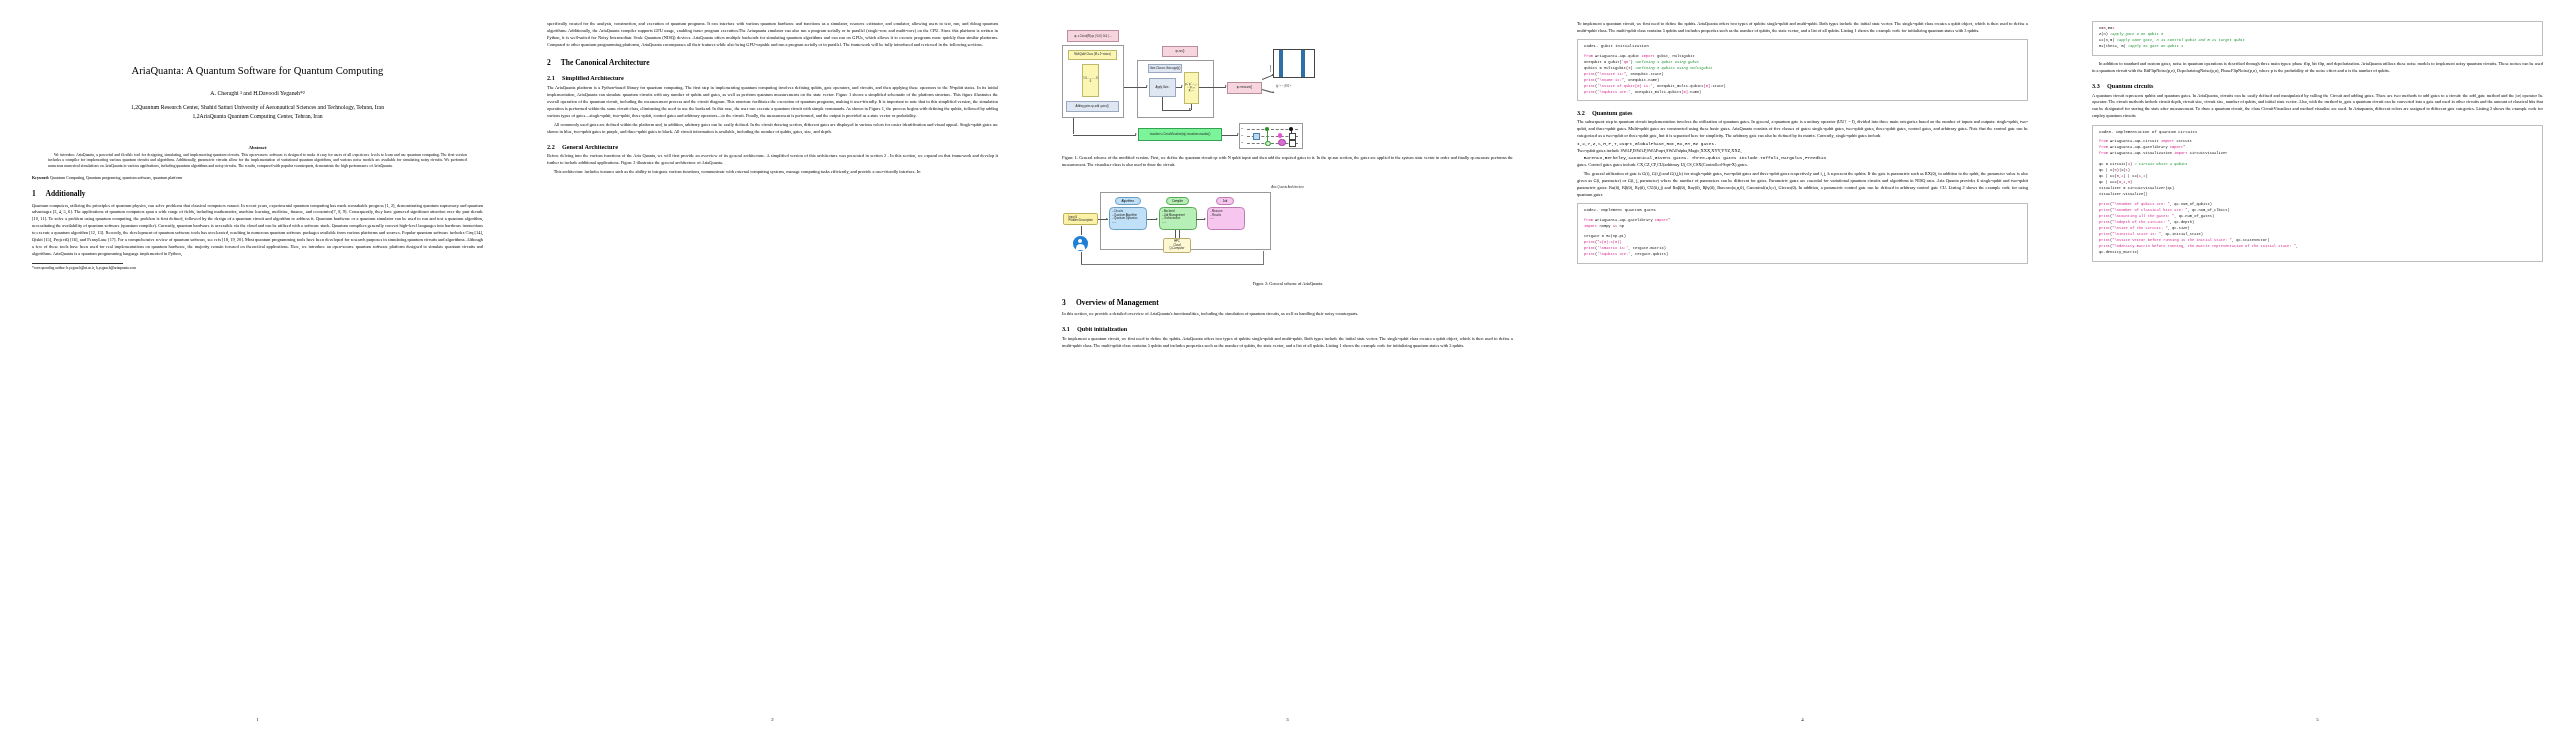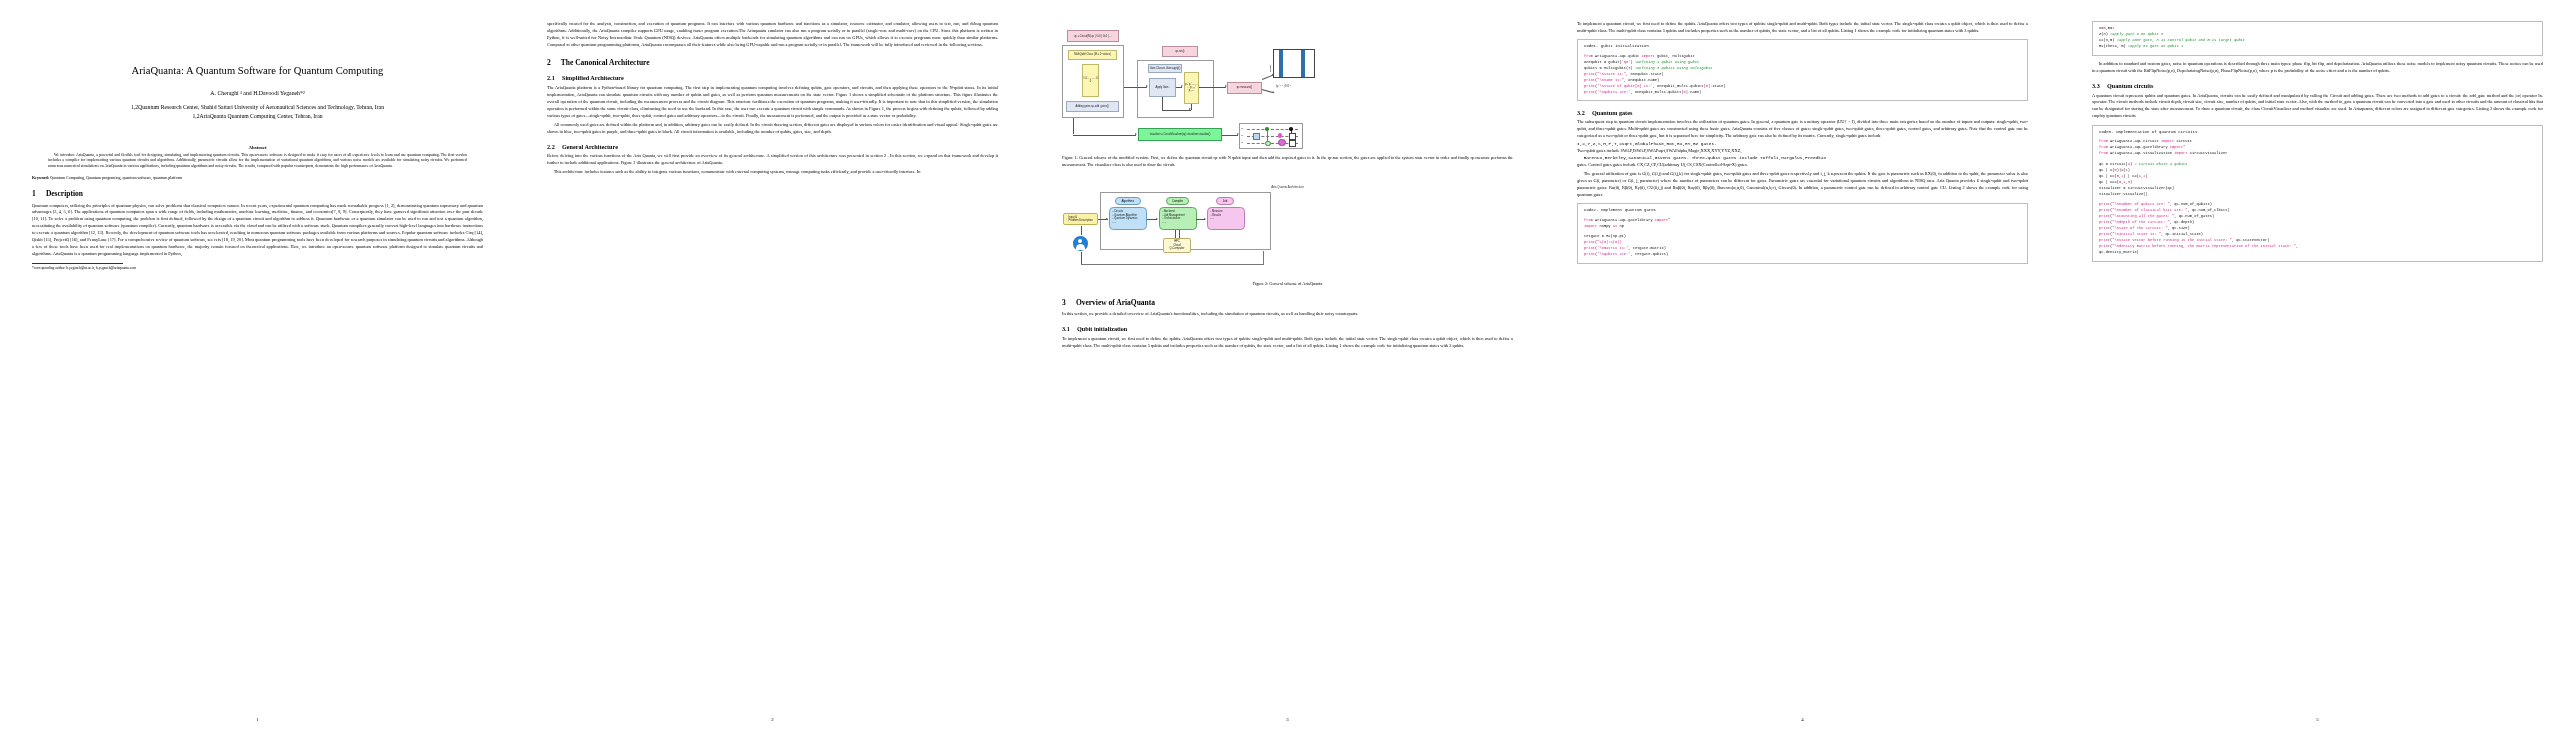--- a/index.html
+++ b/index.html
@@ -85,21 +85,21 @@
       <div class="affil">1,2Quantum Research Center, Shahid Sattari University of Aeronautical Sciences and Technology, Tehran, Iran</div>
       <div class="affil" style="margin-top:1.2px">1,2AriaQuanta Quantum Computing Center, Tehran, Iran</div>
       <div class="abs-head">Abstract</div>
       <div class="abs-body">We introduce AriaQuanta, a powerful and flexible tool for designing, simulating, and implementing quantum circuits. This open-source software is designed to make it easy for users of all experience levels to learn and use quantum computing. The first version includes a compiler for implementing various quantum circuits and algorithms. Additionally, parametric circuits allow for the implementation of variational quantum algorithms, and various noise models are available for simulating noisy circuits. We performed numerous numerical simulations on AriaQuanta in various applications, including quantum algorithms and noisy circuits. The results, compared with popular counterparts, demonstrate the high performance of AriaQuanta.</div>
       <div class="kw">
         <b>Keyword:</b>
         <span>Quantum Computing, Quantum programing, quantum software, quantum platform</span>
       </div>
       <h2 class="sec">
         <span class="n">1</span>
-        <span>Description</span>
+        <span>Additionally</span>
       </h2>
       <p class="body">Quantum computers, utilizing the principles of quantum physics, can solve problems that classical computers cannot. In recent years, experimental quantum computing has made remarkable progress [1, 2], demonstrating quantum supremacy and quantum advantages [3, 4, 5, 6]. The applications of quantum computers span a wide range of fields, including mathematics, machine learning, medicine, finance, and economics[7, 8, 9]. Consequently, they have garnered significant attention over the past decade [10, 11]. To solve a problem using quantum computing, the problem is first defined, followed by the design of a quantum circuit and algorithm to address it. Quantum hardware or a quantum simulator can be used to run and test a quantum algorithm, necessitating the availability of quantum software (quantum compiler). Currently, quantum hardware is accessible via the cloud and can be utilized with a software stack. Quantum compilers generally convert high-level languages into hardware instructions to execute a quantum algorithm [12, 13]. Recently, the development of quantum software tools has accelerated, resulting in numerous quantum software packages available from various platforms and sources. Popular quantum software includes Cirq [14], Qiskit [15], ProjectQ [16], and PennyLane [17]. For a comprehensive review of quantum software, see refs [18, 19, 20]. Most quantum programming tools have been developed for research purposes in simulating quantum circuits and algorithms. Although a few of these tools have been used for real implementations on quantum hardware, the majority remain focused on theoretical applications. Here, we introduce an open-source quantum software platform designed to simulate quantum circuits and algorithms. AriaQuanta is a quantum programming language implemented in Python,</p>
       <hr class="footrule">
       <div class="footnote">*corresponding author: h.yeganeh@ut.ac.ir, h.yeganeh@ariaquanta.com</div>
     </div>
     <div class="pnum">1</div>
   </div>
 
   <div class="page">
     <div class="page-inner">
@@ -245,21 +245,21 @@
           <div class="arrowv" style="left:19px;top:41px;height:9px;"></div>
           <div class="arrowv" style="left:19px;top:67px;height:12px;"></div>
           <div class="line" style="left:19px;top:79px;width:182px;height:0.4px;"></div>
           <div class="line" style="left:201px;top:66px;width:0.4px;height:13.4px;"></div>
         </div>
         <div class="figcap" style="text-align:center">Figure 2: General scheme of AriaQuanta</div>
       </div>
 
       <h2 class="sec">
         <span class="n">3</span>
-        <span>Overview of AriaQuanta</span>
+        <span>Overview of Management</span>
       </h2>
       <p class="body">In this section, we provide a detailed overview of AriaQuanta's functionalities, including the simulation of quantum circuits, as well as handling their noisy counterparts.</p>
       <h3 class="sub">
         <span class="n">3.1</span>
         <span>Qubit initialization</span>
       </h3>
       <p class="body">To implement a quantum circuit, we first need to define the qubits. AriaQuanta offers two types of qubits: single-qubit and multi-qubit. Both types include the initial state vector. The single-qubit class creates a qubit object, which is then used to define a multi-qubit class. The multi-qubit class contains 5 qubits and includes properties such as the number of qubits, the state vector, and a list of all qubits. Listing 1 shows the example code for initializing quantum states with 3 qubits.</p>
     </div>
     <div class="pnum">3</div>
   </div>

